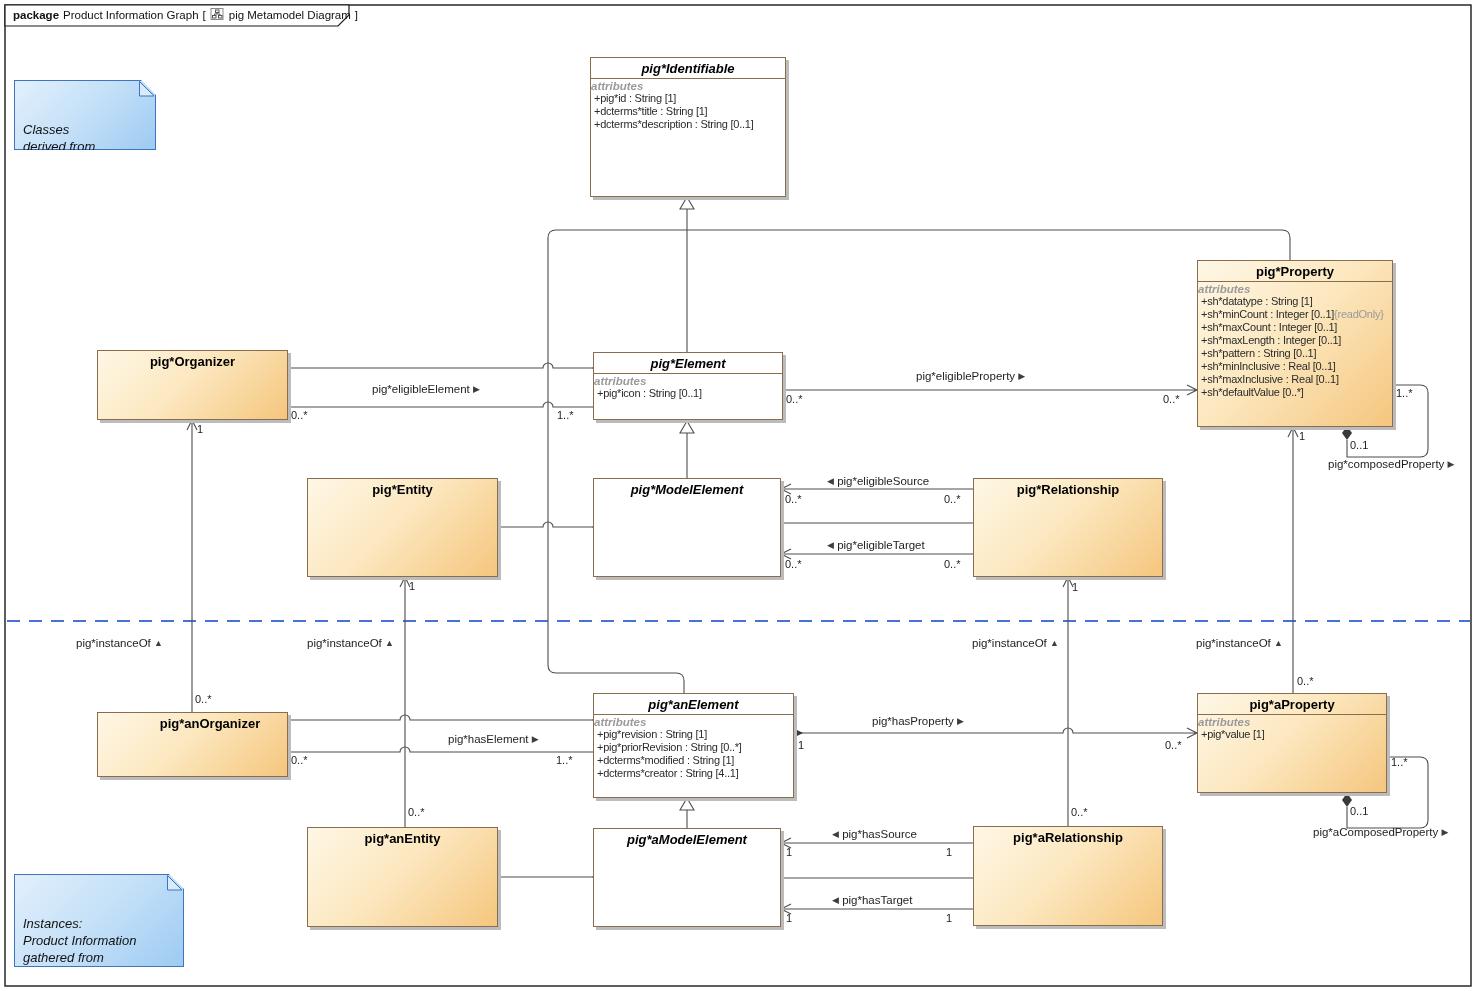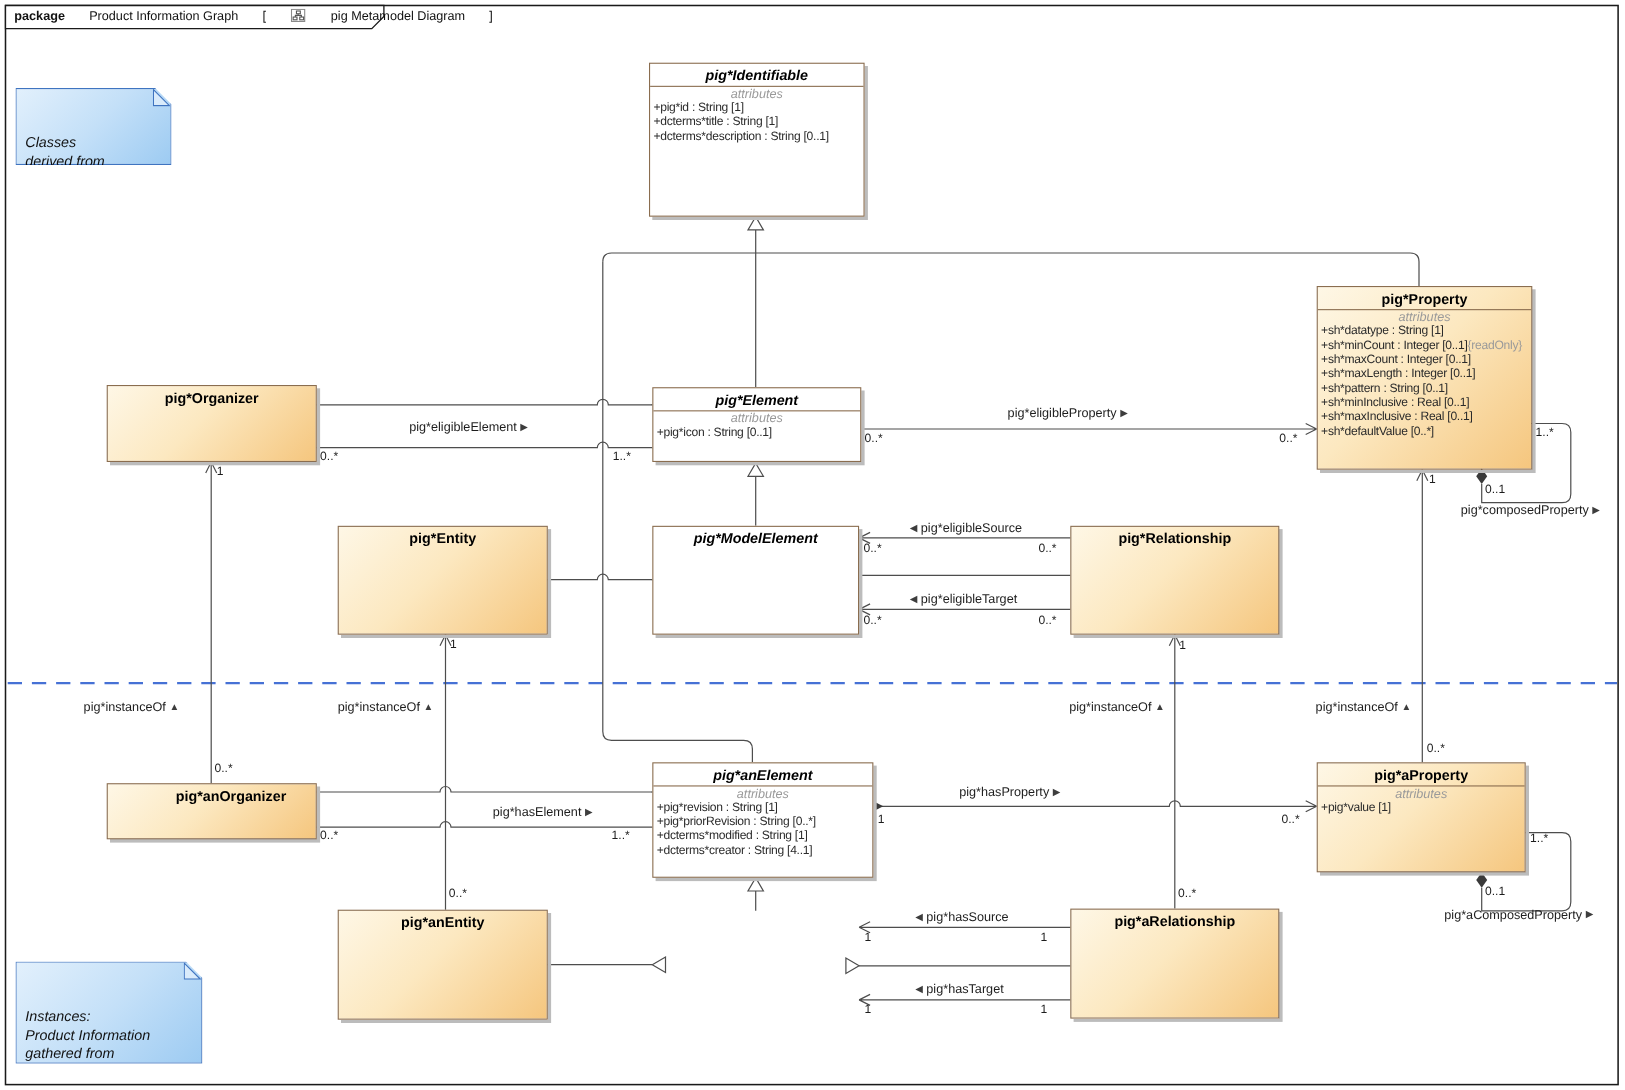--- a/index.html
+++ b/index.html
@@ -14,21 +14,21 @@
   .cls {
     position:absolute; box-sizing:border-box;
     border:1px solid #8a6d4f;
     box-shadow:3px 3px 0 #bcbcbc;
     background:#ffffff;
   }
   .cls.orange { background:linear-gradient(135deg,#fef7e6 0%,#fce8c0 45%,#f5c67e 100%); }
   .cls .title { font-weight:bold; font-size:13px; color:#000; text-align:center; padding:3px 2px 2px; white-space:nowrap; }
   .cls.abstract .title { font-style:italic; }
   .cls .sep { border-top:1px solid #8a6d4f; }
-  .cls .attrs-label { text-align:center; font-style:italic; color:#9a9a9a; font-size:11.5px; padding-top:1px; }
+  .cls .attrs-label { font-style:italic; color:#9a9a9a; font-size:11.5px; padding-top:1px;font-weight:bold; }
   .cls .attr { font-size:11px; color:#2b2b2b; padding:0 3px; line-height:1.18; white-space:nowrap; letter-spacing:-0.25px; }
   .cls .attr .ro { color:#9a9a9a; }
 
   
   .note {
     position:absolute; box-sizing:border-box;
     background:linear-gradient(135deg,#e2f0fc 0%,#c4e0f8 50%,#9dcbf2 100%);
     border:1px solid #3f74c0;
     box-shadow:3px 3px 0 #bcbcbc;
     clip-path:polygon(0 0, calc(100% - 15px) 0, 100% 15px, 100% 100%, 0 100%);
@@ -37,21 +37,21 @@
   }
   .note svg { position:absolute; top:0; right:0; }
 
   
   .lbl { position:absolute; font-size:11px; color:#1d1d1d; white-space:nowrap; }
   .lbl.name { font-size:11.5px; }
   .dir { font-size:9px; color:#3d3d3d; position:relative; top:-1px; }
 
   
   .tabtext { position:absolute; left:13px; top:8px; font-size:11.5px; color:#111;
-             display:flex; align-items:center; gap:22px; white-space:nowrap; }
+             display:flex; align-items:center; gap:4px; white-space:nowrap; }
   .tabtext b { font-weight:bold; }
 </style>
 </head>
 <body>
 
 <div id="canvas">
 
   <svg class="layer" width="1477" height="991">
 
     <rect x="5" y="5" width="1466" height="981" fill="none" stroke="#1a1a1a" stroke-width="1.4"></rect>
@@ -195,21 +195,21 @@
   </div>
 
   <div class="cls abstract" style="left:593px; top:478px; width:188px; height:99px;">
     <div class="title">pig*ModelElement</div>
   </div>
 
   <div class="cls orange" style="left:973px; top:478px; width:190px; height:99px;">
     <div class="title">pig*Relationship</div>
   </div>
 
-  <div class="cls orange" style="left:97px; top:712px; width:191px; height:51px;padding-left:35px;">
+  <div class="cls orange" style="left:97px; top:712px; width:191px; height:65px;padding-left:35px;">
     <div class="title">pig*anOrganizer</div>
   </div>
 
   <div class="cls abstract" style="left:593px; top:693px; width:201px; height:105px;">
     <div class="title">pig*anElement</div>
     <div class="sep"></div>
     <div class="attrs-label">attributes</div>
     <div class="attr">+pig*revision : String [1]</div>
     <div class="attr">+pig*priorRevision : String [0..*]</div>
     <div class="attr">+dcterms*modified : String [1]</div>
@@ -220,20 +220,23 @@
     <div class="title">pig*aProperty</div>
     <div class="sep"></div>
     <div class="attrs-label">attributes</div>
     <div class="attr">+pig*value [1]</div>
   </div>
 
   <div class="cls orange" style="left:307px; top:827px; width:191px; height:100px;">
     <div class="title">pig*anEntity</div>
   </div>
 
+  <div class="cls abstract" style="left:593px; top:828px; width:188px; height:99px;">
+    <div class="title">pig*aModelElement</div>
+  </div>
 
   <div class="cls orange" style="left:973px; top:826px; width:190px; height:100px;">
     <div class="title">pig*aRelationship</div>
   </div>
 
   <span class="lbl name" style="left:372px; top:383px;">
     <span>pig*eligibleElement</span> <span class="dir">▶</span></span>
   <span class="lbl name" style="left:870px; top:370px;padding-left:46px;">
     <span>pig*eligibleProperty</span> <span class="dir">▶</span></span>
   <span class="lbl name" style="left:827px; top:475px;">

